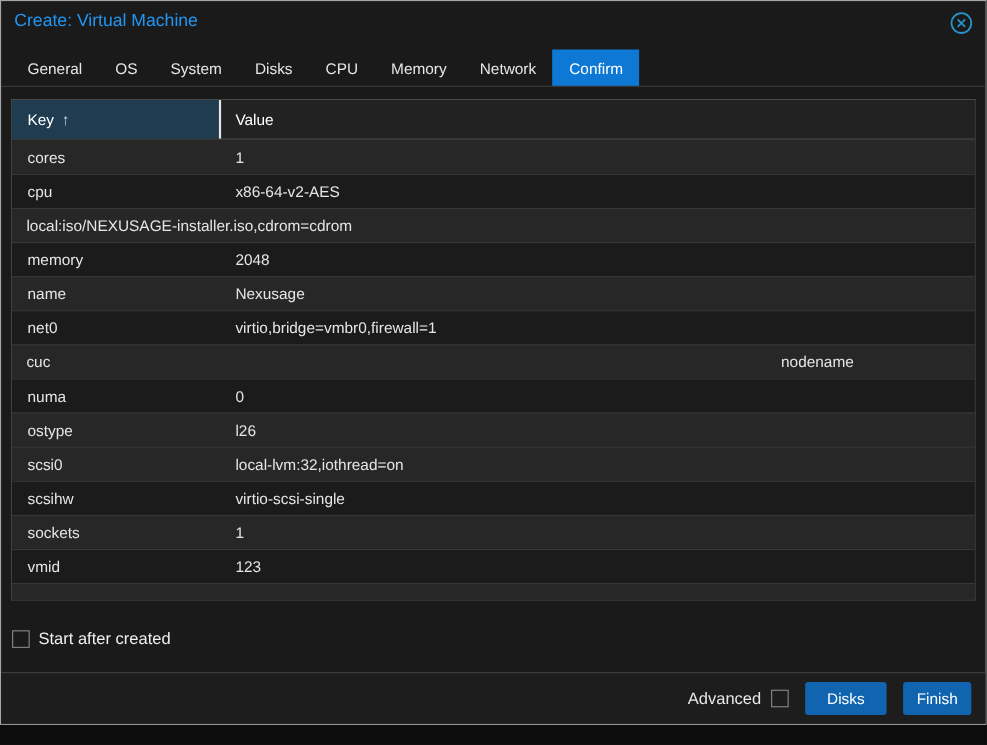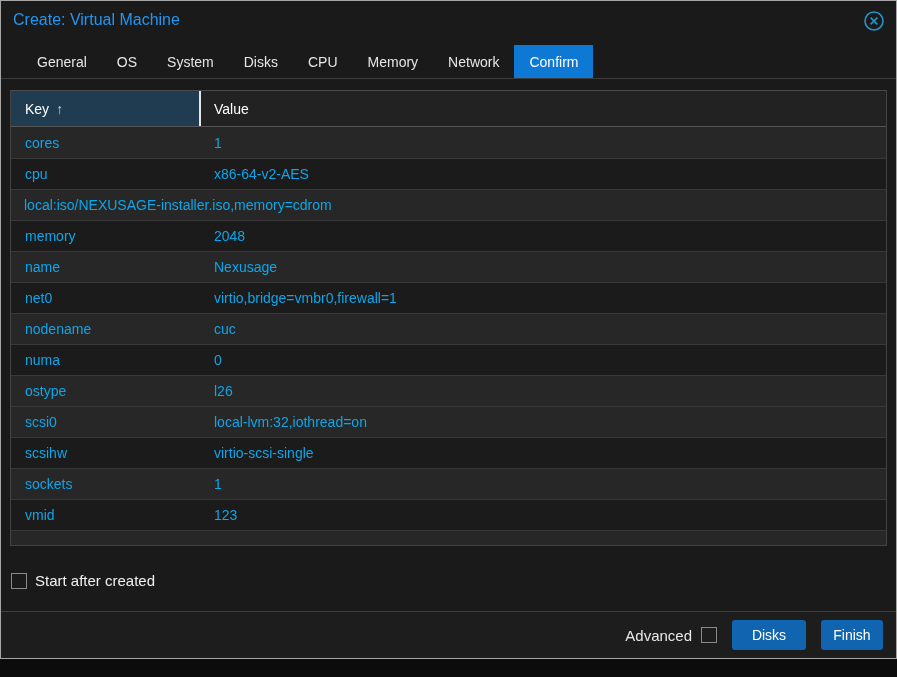--- a/index.html
+++ b/index.html
@@ -30,21 +30,21 @@
     width:22px;height:22px;
     cursor:pointer;
     display:flex;align-items:center;justify-content:center;
   }
   
   .tabbar{
     display:flex;
     align-items:stretch;
     height:34px;
     margin:4px 0 0 0;
-    padding-left:21px;
+    padding-left:9px;
     border-bottom:1px solid #3c3c3c;
   }
   .tab{
     display:flex;align-items:center;
     padding:0 15px;
     font-size:14px;
     color:#e6e6e6;
     cursor:pointer;
     white-space:nowrap;
   }
@@ -85,21 +85,21 @@
     display:flex;
     height:31px;
     border-top:1px solid #383838;
     cursor:pointer;
   }
   .grid-row:first-of-type{border-top:none;}
   .grid-row.odd{background:#272727;}
   .grid-row.even{background:#1b1b1b;}
   .cell{
     display:flex;align-items:center;
-    font-size:14px;color:#0ea5e9;
+    font-size:14px;color:#e5e5e5;
     overflow:hidden;white-space:nowrap;
   }
   .cell.key{width:190px;padding-left:14px;}
   .cell.value{flex:1;padding-left:13px;}
   .grid-filler{
     height:15px;
     background:#272727;
     border-top:1px solid #383838;
   }
   
@@ -212,41 +212,41 @@
       <div class="cell key">cores</div>
       <div class="cell value">1</div>
     </div>
 
     <div class="grid-row even">
       <div class="cell key">cpu</div>
       <div class="cell value">x86-64-v2-AES</div>
     </div>
 
     <div class="grid-row odd">
-      <div class="cell value">local:iso/NEXUSAGE-installer.iso,memory=cdrom</div>
+      <div class="cell value">local:iso/NEXUSAGE-installer.iso,cdrom=cdrom</div>
     </div>
 
     <div class="grid-row even">
       <div class="cell key">memory</div>
       <div class="cell value">2048</div>
     </div>
 
     <div class="grid-row odd">
       <div class="cell key">name</div>
       <div class="cell value">Nexusage</div>
     </div>
 
     <div class="grid-row even">
       <div class="cell key">net0</div>
       <div class="cell value">virtio,bridge=vmbr0,firewall=1</div>
     </div>
 
     <div class="grid-row odd">
+      <div class="cell value">cuc</div>
       <div class="cell key">nodename</div>
-      <div class="cell value">cuc</div>
     </div>
 
     <div class="grid-row even">
       <div class="cell key">numa</div>
       <div class="cell value">0</div>
     </div>
 
     <div class="grid-row odd">
       <div class="cell key">ostype</div>
       <div class="cell value">l26</div>

